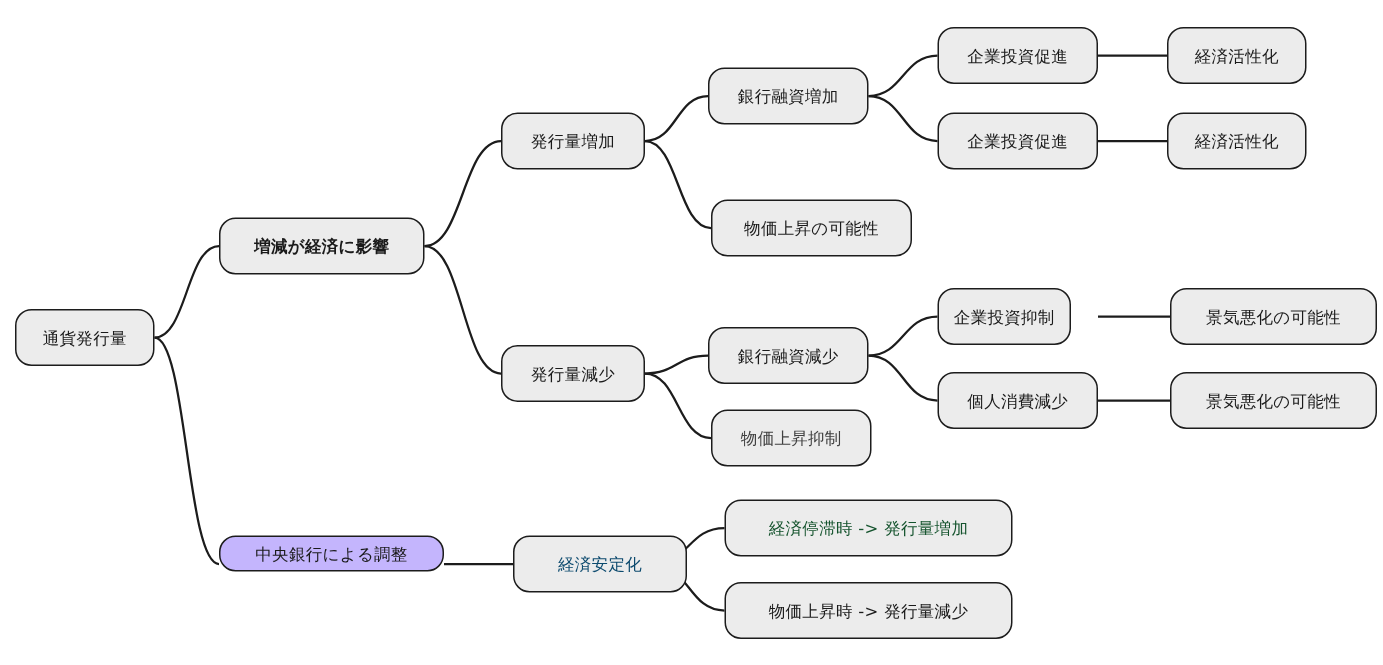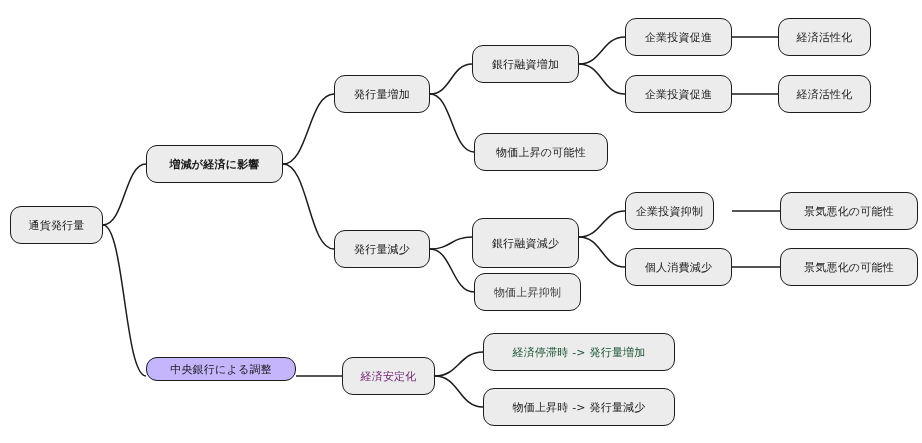--- a/index.html
+++ b/index.html
@@ -81,30 +81,30 @@
       </div>
       <div class="mm-node" style="left: 146px; top: 357px; width: 150px; height: 24px; background: #c4b5fd; border-color: rgb(28, 28, 28); color: rgb(26, 26, 26); justify-content: center;">
         <span class="mm-label">中央銀行による調整</span>
       </div>
       <div class="mm-node" style="left: 334px; top: 75px; width: 96px; height: 38px; background: rgb(236, 236, 236); border-color: rgb(28, 28, 28); color: rgb(26, 26, 26);">
         <span class="mm-label">発行量増加</span>
       </div>
       <div class="mm-node" style="left: 334px; top: 230px; width: 96px; height: 38px; background: rgb(236, 236, 236); border-color: rgb(28, 28, 28); color: rgb(26, 26, 26);">
         <span class="mm-label">発行量減少</span>
       </div>
-      <div class="mm-node" style="left: 342px; top: 357px; width: 93px; height: 38px; background: rgb(236, 236, 236); border-color: rgb(28, 28, 28); color: #701a75; text-align: right;">
+      <div class="mm-node" style="left: 342px; top: 357px; width: 116px; height: 38px; background: rgb(236, 236, 236); border-color: rgb(28, 28, 28); color: #0c4a6e; text-align: right;">
         <span class="mm-label">経済安定化</span>
       </div>
       <div class="mm-node" style="left: 472px; top: 45px; width: 107px; height: 38px; background: rgb(236, 236, 236); border-color: rgb(28, 28, 28); color: rgb(26, 26, 26);">
         <span class="mm-label">銀行融資増加</span>
       </div>
       <div class="mm-node" style="left: 474px; top: 133px; width: 134px; height: 38px; background: rgb(236, 236, 236); border-color: rgb(28, 28, 28); color: rgb(26, 26, 26);">
         <span class="mm-label">物価上昇の可能性</span>
       </div>
-      <div class="mm-node" style="left: 472px; top: 218px; width: 107px; height: 50px; background: rgb(236, 236, 236); border-color: rgb(28, 28, 28); color: rgb(26, 26, 26);">
+      <div class="mm-node" style="left: 472px; top: 218px; width: 107px; height: 38px; background: rgb(236, 236, 236); border-color: rgb(28, 28, 28); color: rgb(26, 26, 26);">
         <span class="mm-label">銀行融資減少</span>
       </div>
       <div class="mm-node" style="left: 474px; top: 273px; width: 107px; height: 38px; background: rgb(236, 236, 236); border-color: rgb(28, 28, 28); color: #404040;">
         <span class="mm-label">物価上昇抑制</span>
       </div>
       <div class="mm-node" style="left: 483px; top: 333px; width: 192px; height: 38px; background: rgb(236, 236, 236); border-color: rgb(28, 28, 28); color: #14532d;">
         <span class="mm-label">経済停滞時 -&gt; 発行量増加</span>
       </div>
       <div class="mm-node" style="left: 483px; top: 388px; width: 192px; height: 38px; background: rgb(236, 236, 236); border-color: rgb(28, 28, 28); color: rgb(26, 26, 26);">
         <span class="mm-label">物価上昇時 -&gt; 発行量減少</span>

